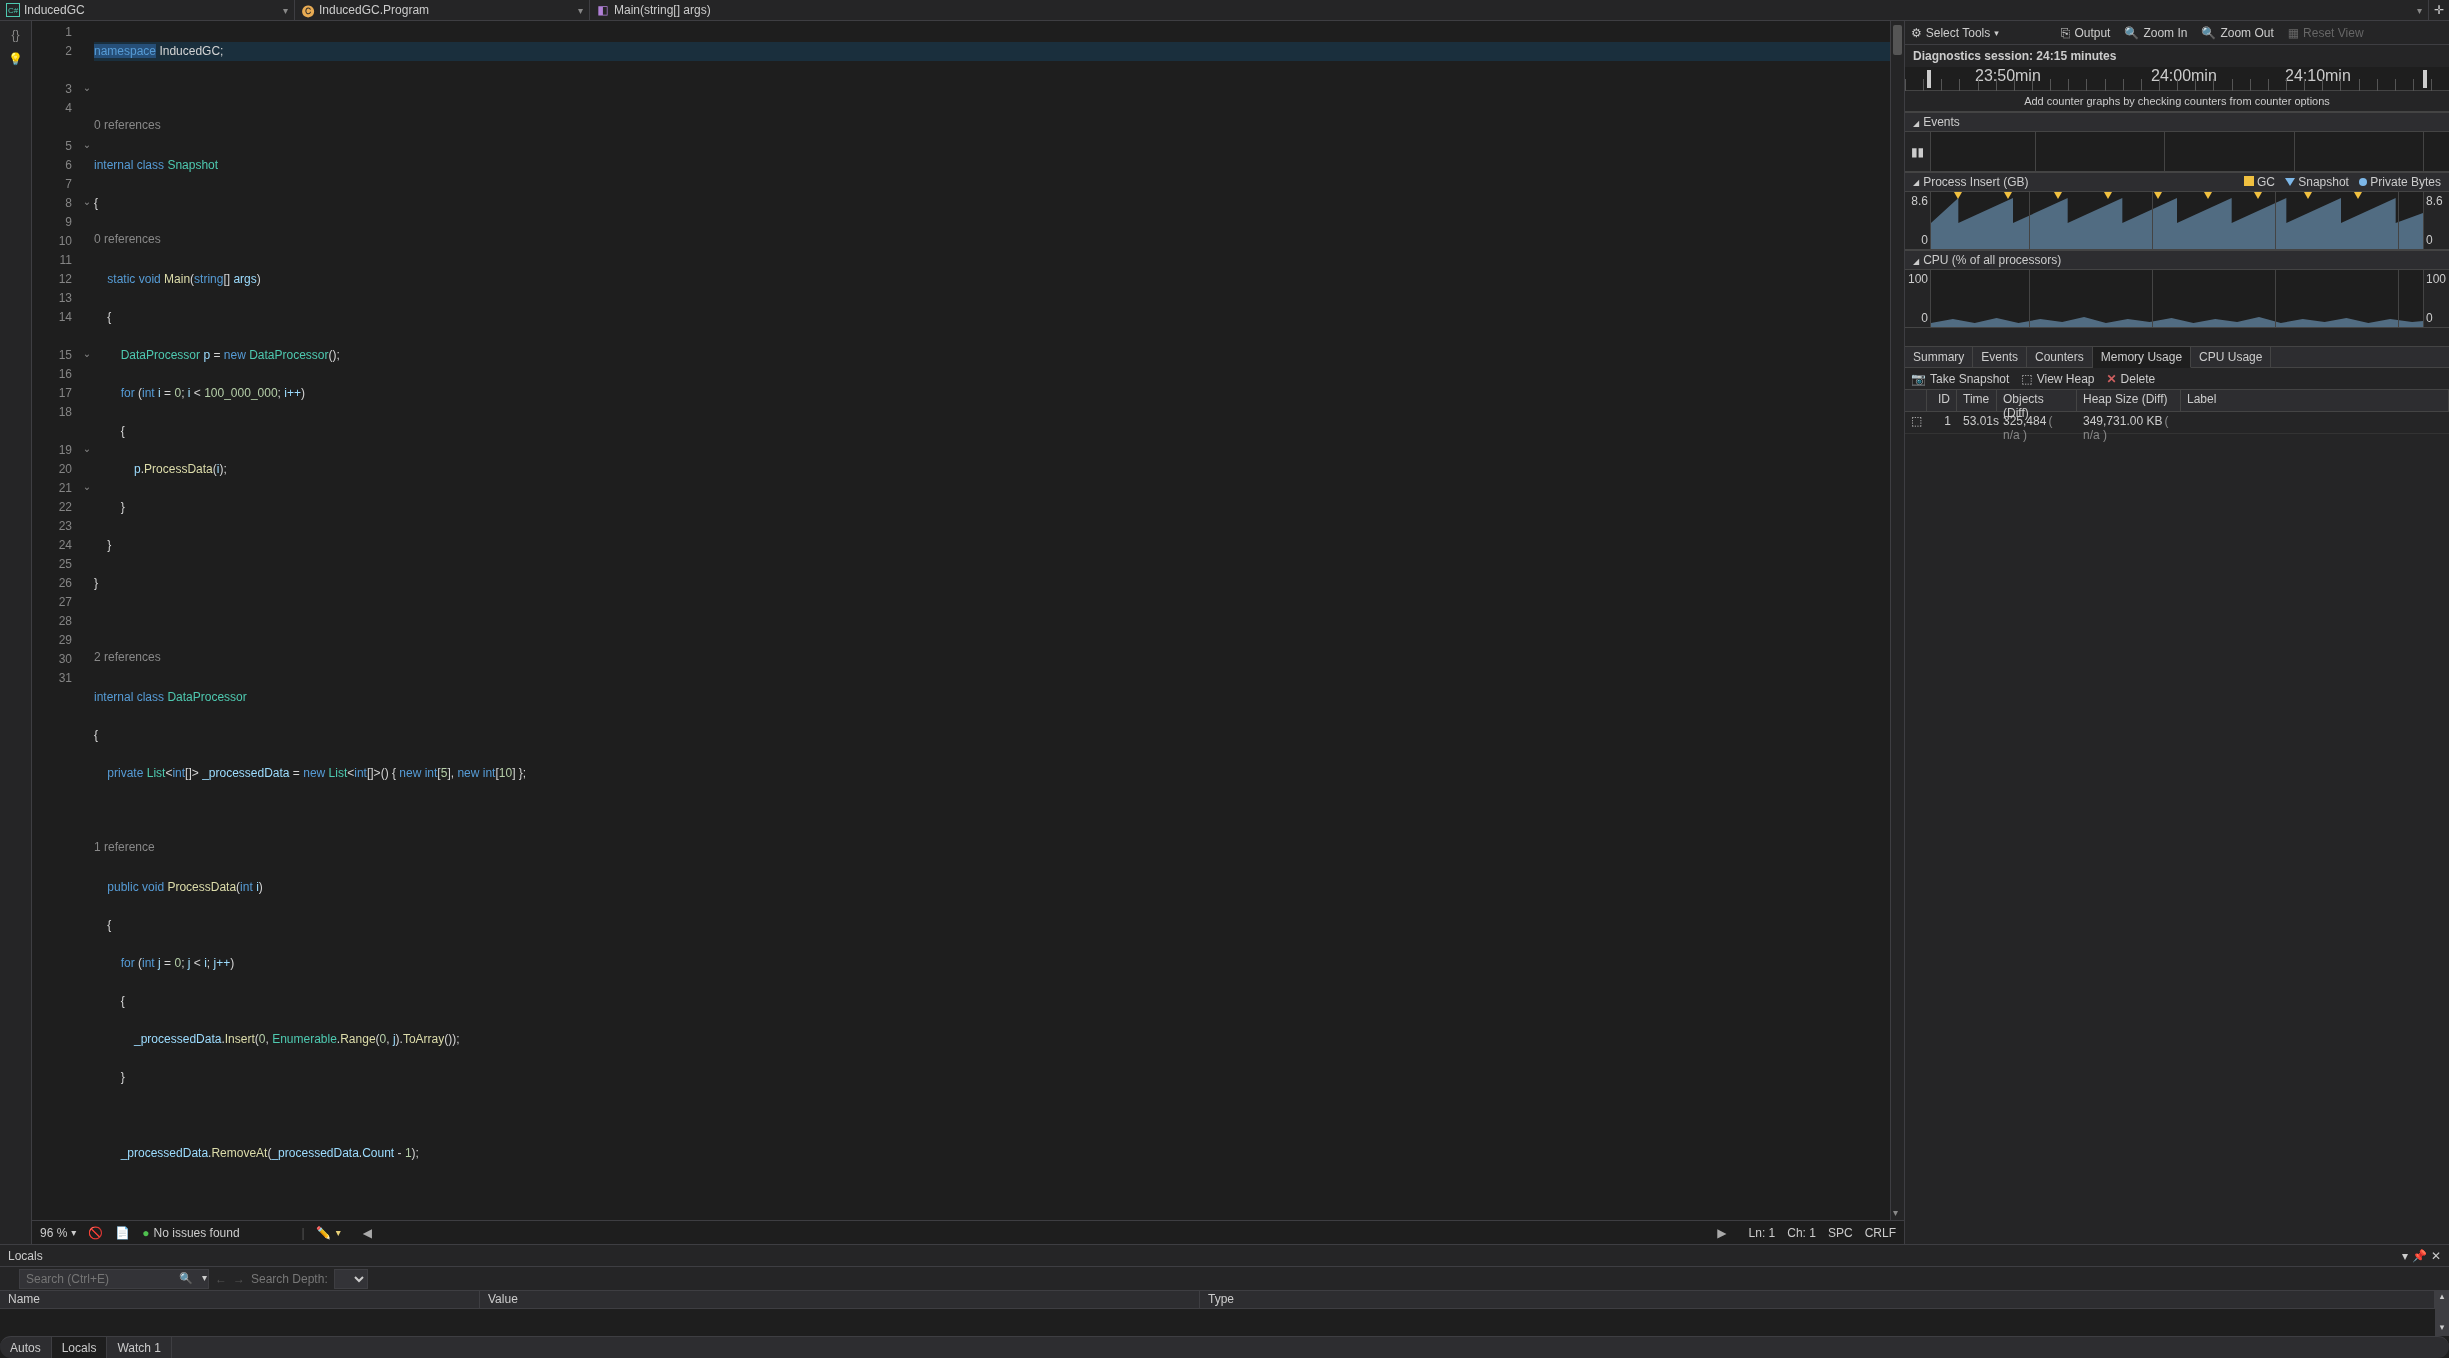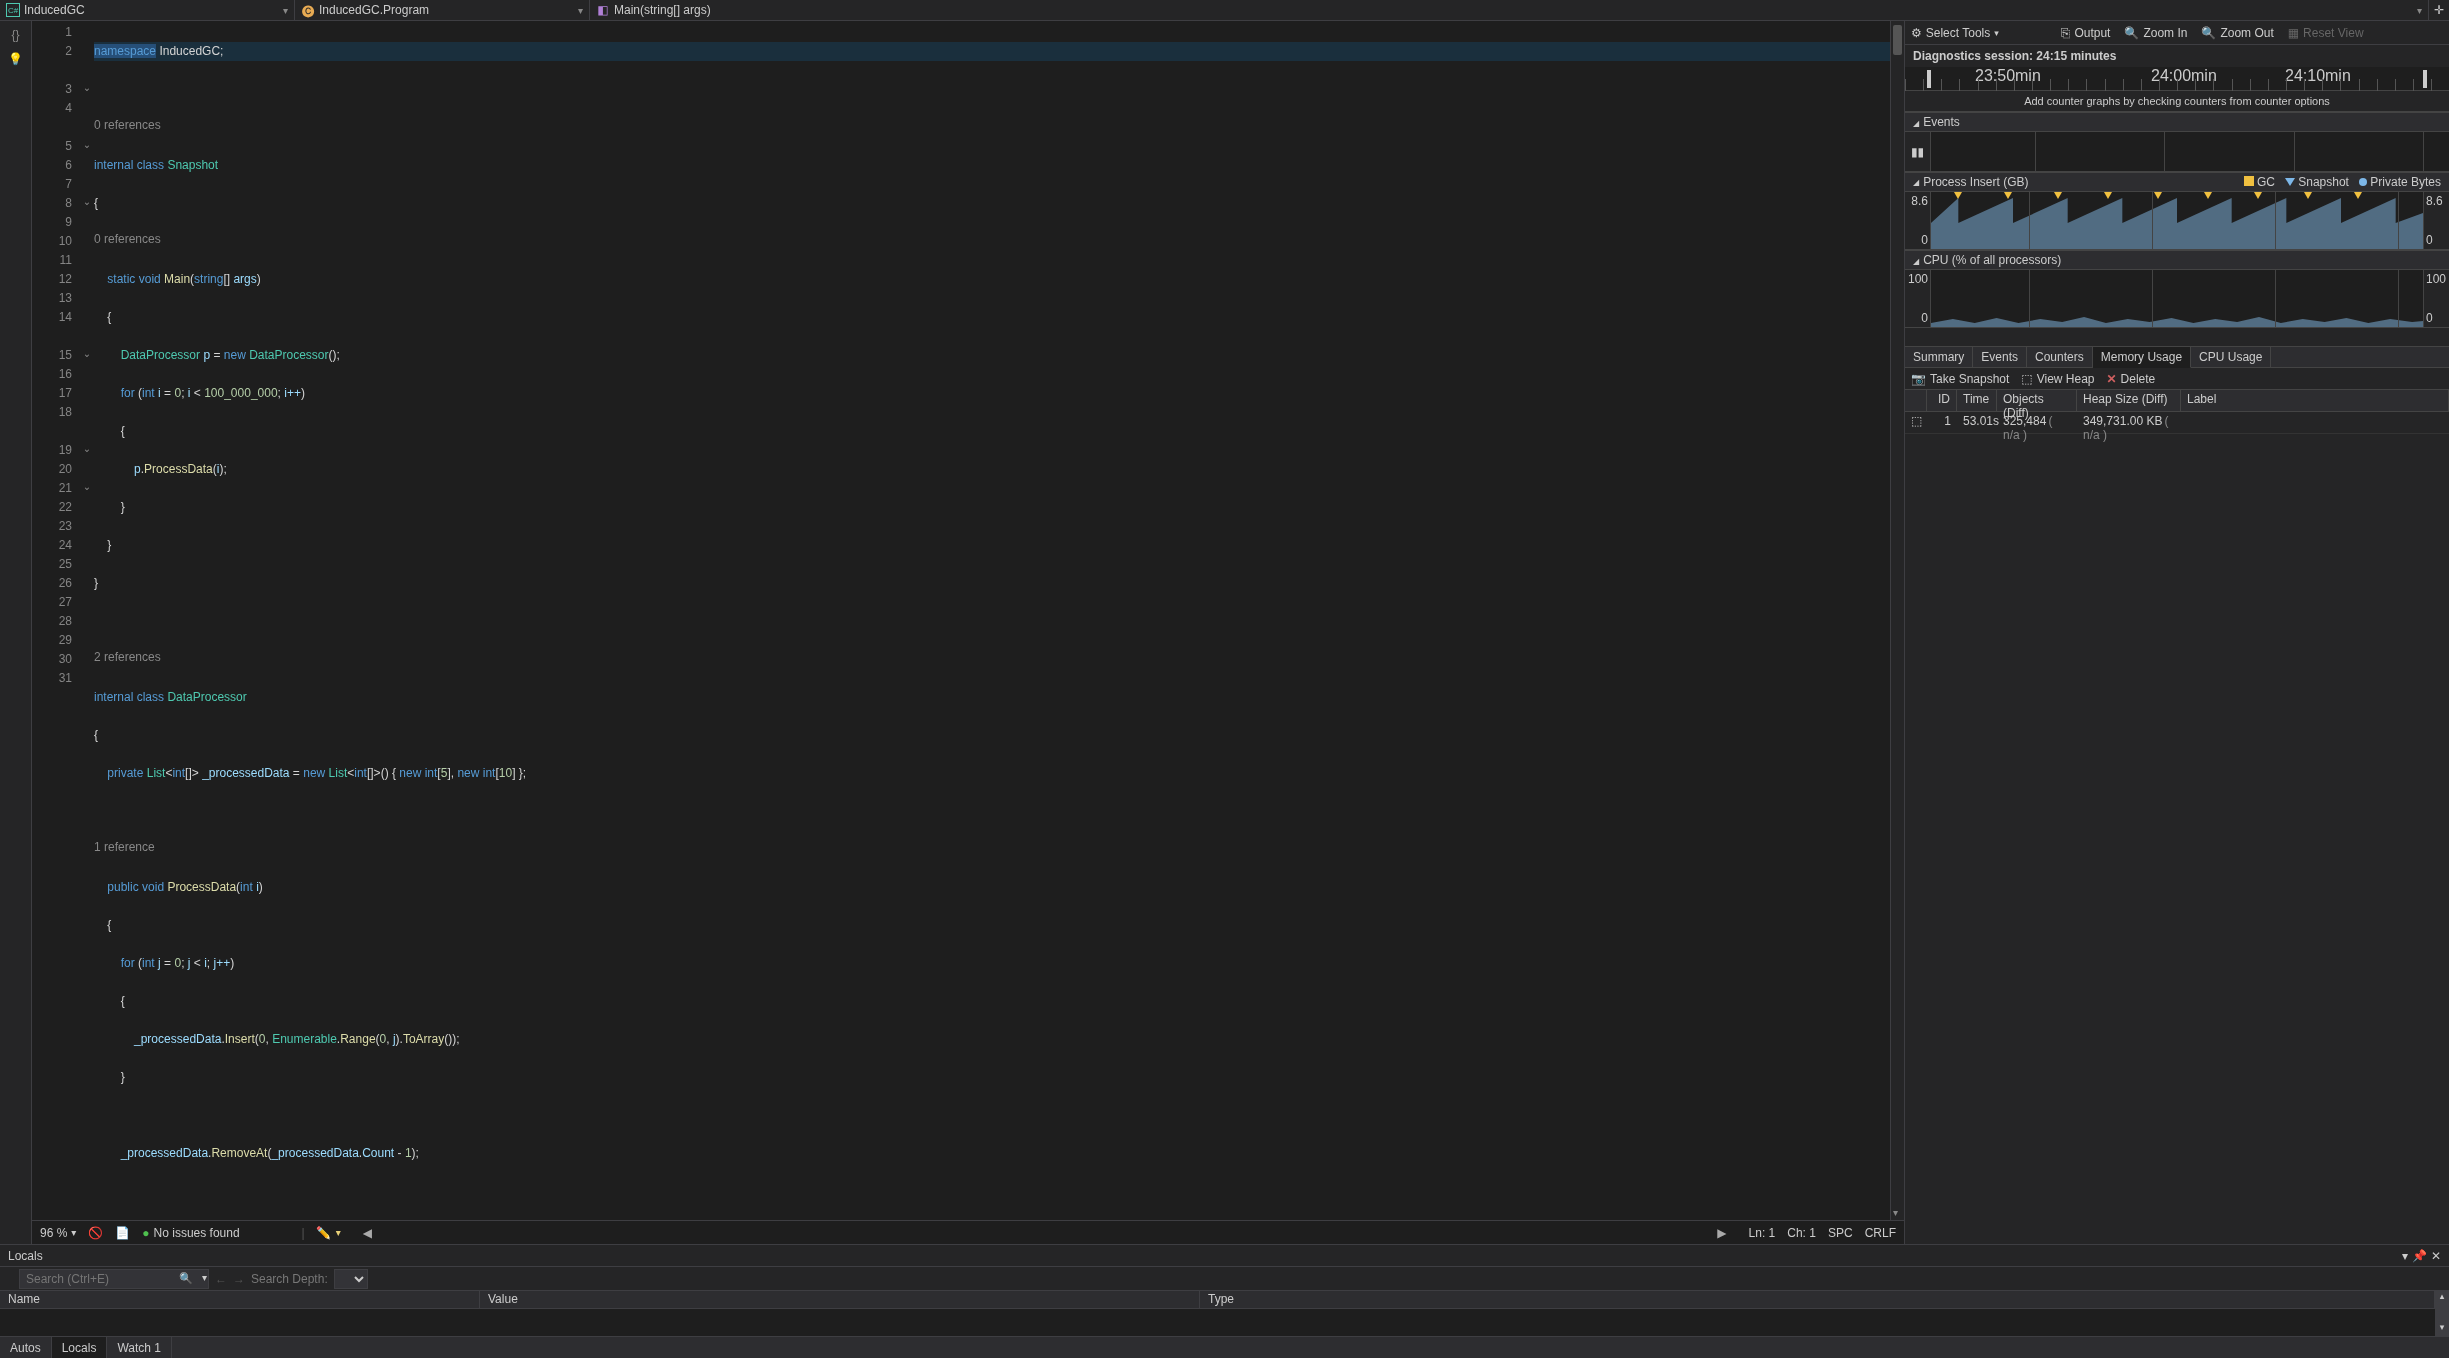--- a/index.html
+++ b/index.html
@@ -109,21 +109,21 @@
 .locals-search .srch-wrap { position: relative; }
 .locals-search .srch-icon { position: absolute; right: 16px; top: 3px; font-size: 11px; color: #ccc; }
 .locals-search .srch-dd { position: absolute; right: 2px; top: 3px; font-size: 10px; color: #ccc; }
 .locals-search .nav-arr { color: #555; }
 .locals-search .depth-lbl { color: #777; }
 .locals-search select { background: #333337; border: 1px solid #3e3e42; color: #ccc; width: 34px; height: 20px; }
 .locals-cols { height: 18px; display: flex; border-bottom: 1px solid #3e3e42; background: #2d2d30; }
 .locals-cols > div { padding: 1px 8px; border-right: 1px solid #3e3e42; }
 .locals-body { flex: 1; background: #1e1e1e; }
 
-.bottom-tabs { height: 22px; display: flex; background: #2d2d30; border-top: 1px solid #3e3e42; }
+.bottom-tabs { height: 22px; display: flex; background: #2d2d30; border-top: 1px solid #3e3e42; border-radius: 11px; }
 .bottom-tabs .tab { padding: 2px 10px; cursor: pointer; border-right: 1px solid #3e3e42; display: flex; align-items: center; }
 .bottom-tabs .tab.active { background: #1e1e1e; }
 .locals-scroll { width: 14px; background: #3e3e42; display: flex; flex-direction: column; }
 .locals-scroll .arr { height: 14px; text-align: center; font-size: 9px; color: #ccc; }
 </style>
 </head>
 <body>
 
 <div class="topbar">
   <div class="topbar-dd" style="width:295px">

